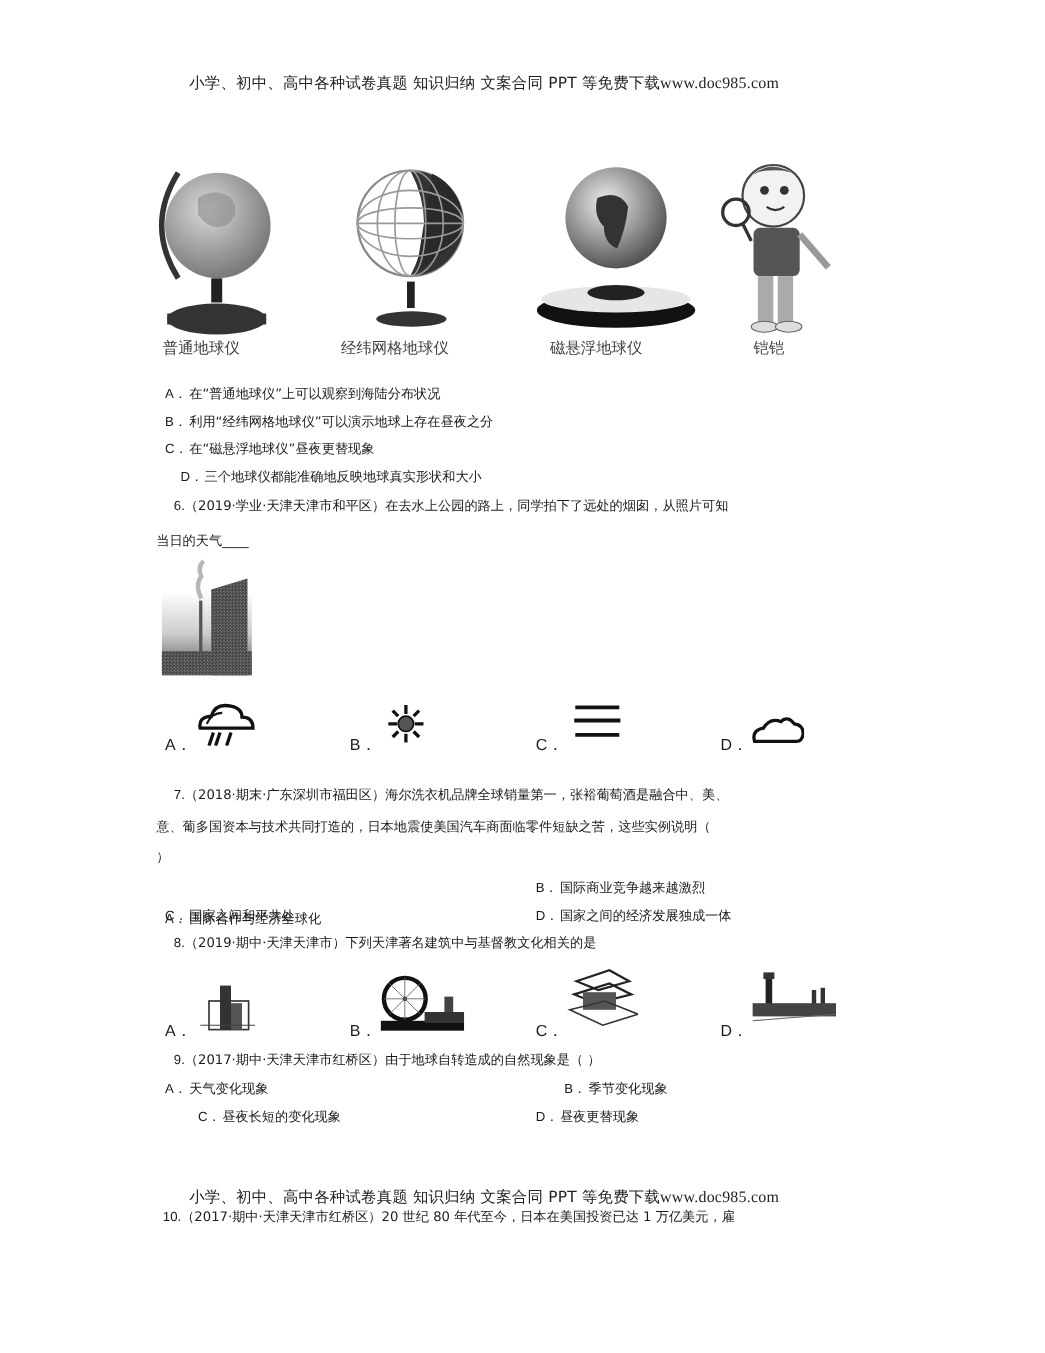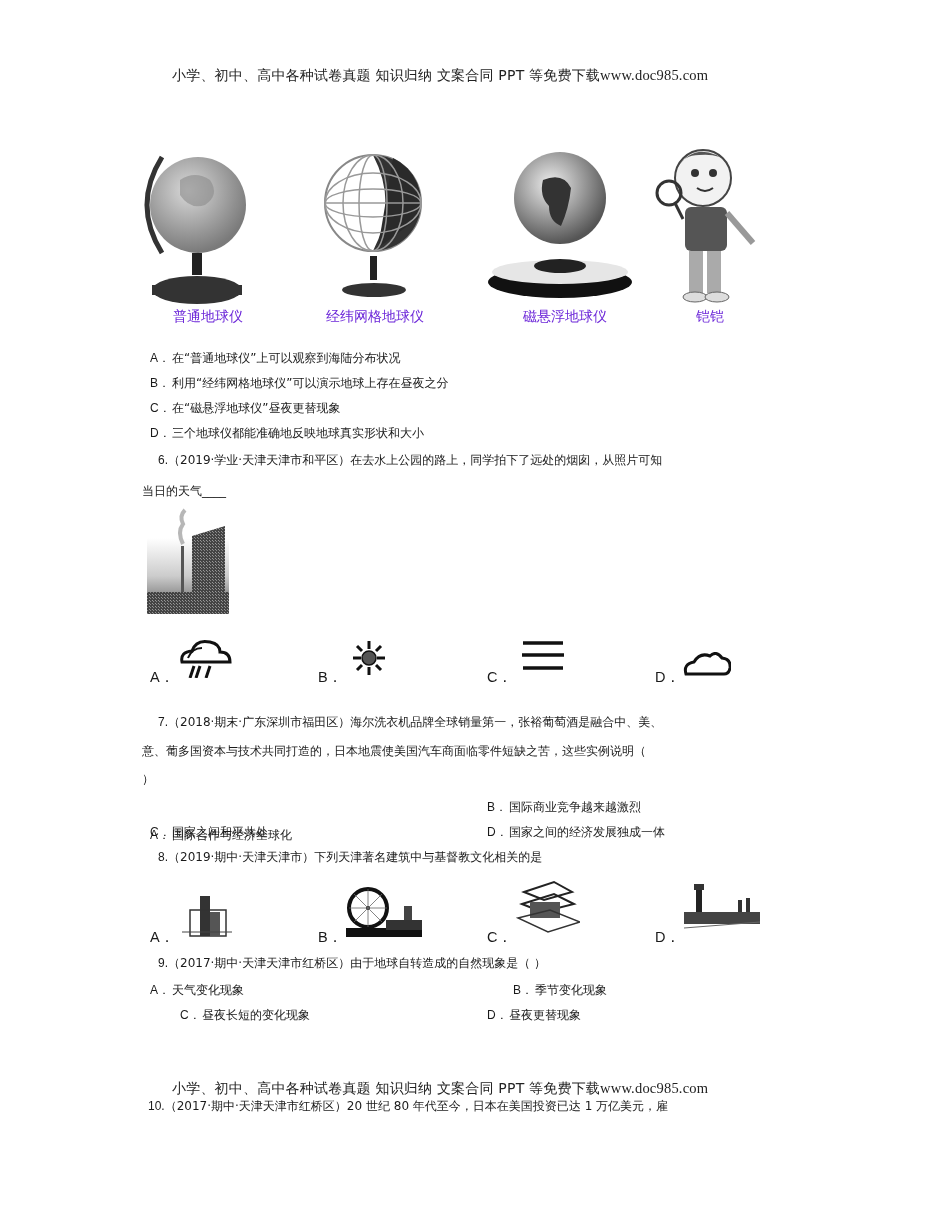--- a/index.html
+++ b/index.html
@@ -4,21 +4,21 @@
 <style>
   html, body { margin: 0; padding: 0; background: #ffffff; }
   body { width: 950px; height: 1230px; position: relative; overflow: hidden;
          font-family: "DejaVu Sans", "Liberation Sans", sans-serif; color: #1a1a1a; }
   .abs { position: absolute; }
   .hdr { font-size: 14px; color: #222; white-space: nowrap; letter-spacing: 0.2px; }
   .hdr .url { font-family: Liberation Serif, serif; font-size: 14.5px; }
   .line { font-size: 12px; white-space: nowrap; line-height: 20px; }
   .opt-letter { font-family: "Liberation Sans", sans-serif; display: inline-block; width: 22px; }
   .qnum { font-family: "Liberation Sans", sans-serif; }
-  .cap { font-size: 14px; color: #6d28d9; text-align: center; white-space: nowrap; font-family: Liberation Sans, sans-serif; }
+  .cap { font-size: 14px; color: #404040; text-align: left; white-space: nowrap; font-family: Liberation Sans, sans-serif; }
   .iconlbl { font-family: "Liberation Sans", sans-serif; font-size: 14.5px; }
   svg { display: block; }
 </style>
 </head>
 <body>
 
 <div class="abs hdr" style="left:172px; top:67px;">
   <span>小学、初中、高中各种试卷真题  知识归纳  文案合同  PPT 等免费下载</span><span class="url">www.doc985.com</span>
 </div>
 
@@ -87,21 +87,21 @@
   </svg>
 </div>
 <div class="abs cap" style="left:148px; top:308px; width:120px;">普通地球仪</div>
 <div class="abs cap" style="left:310px; top:308px; width:130px;">经纬网格地球仪</div>
 <div class="abs cap" style="left:500px; top:308px; width:130px;">磁悬浮地球仪</div>
 <div class="abs cap" style="left:685px; top:308px; width:50px;">铠铠</div>
 
 <div class="abs line" style="left:150px; top:348px;"><span class="opt-letter">A．</span><span>在“普通地球仪”上可以观察到海陆分布状况</span></div>
 <div class="abs line" style="left:150px; top:373px;"><span class="opt-letter">B．</span><span>利用“经纬网格地球仪”可以演示地球上存在昼夜之分</span></div>
 <div class="abs line" style="left:150px; top:398px;"><span class="opt-letter">C．</span><span>在“磁悬浮地球仪”昼夜更替现象</span></div>
-<div class="abs line" style="left:150px; top:423px;"><span class="opt-letter">D．</span><span>三个地球仪都能准确地反映地球真实形状和大小</span></div>
+<div class="abs line" style="left:164px; top:423px;"><span class="opt-letter">D．</span><span>三个地球仪都能准确地反映地球真实形状和大小</span></div>
 
 <div class="abs line" style="left:158px; top:450px;">
   <span class="qnum">6.</span><span>（2019·学业·天津天津市和平区）</span><span>在去水上公园的路上，同学拍下了远处的烟囱，从照片可知</span>
 </div>
 <div class="abs line" style="left:142px; top:481px;">当日的天气____</div>
 
 <div class="abs" style="left:147px; top:508px;">
   <svg width="82" height="106" viewBox="0 0 82 106">
     <defs>
       <linearGradient id="sky" x1="0" y1="0" x2="0" y2="1">

